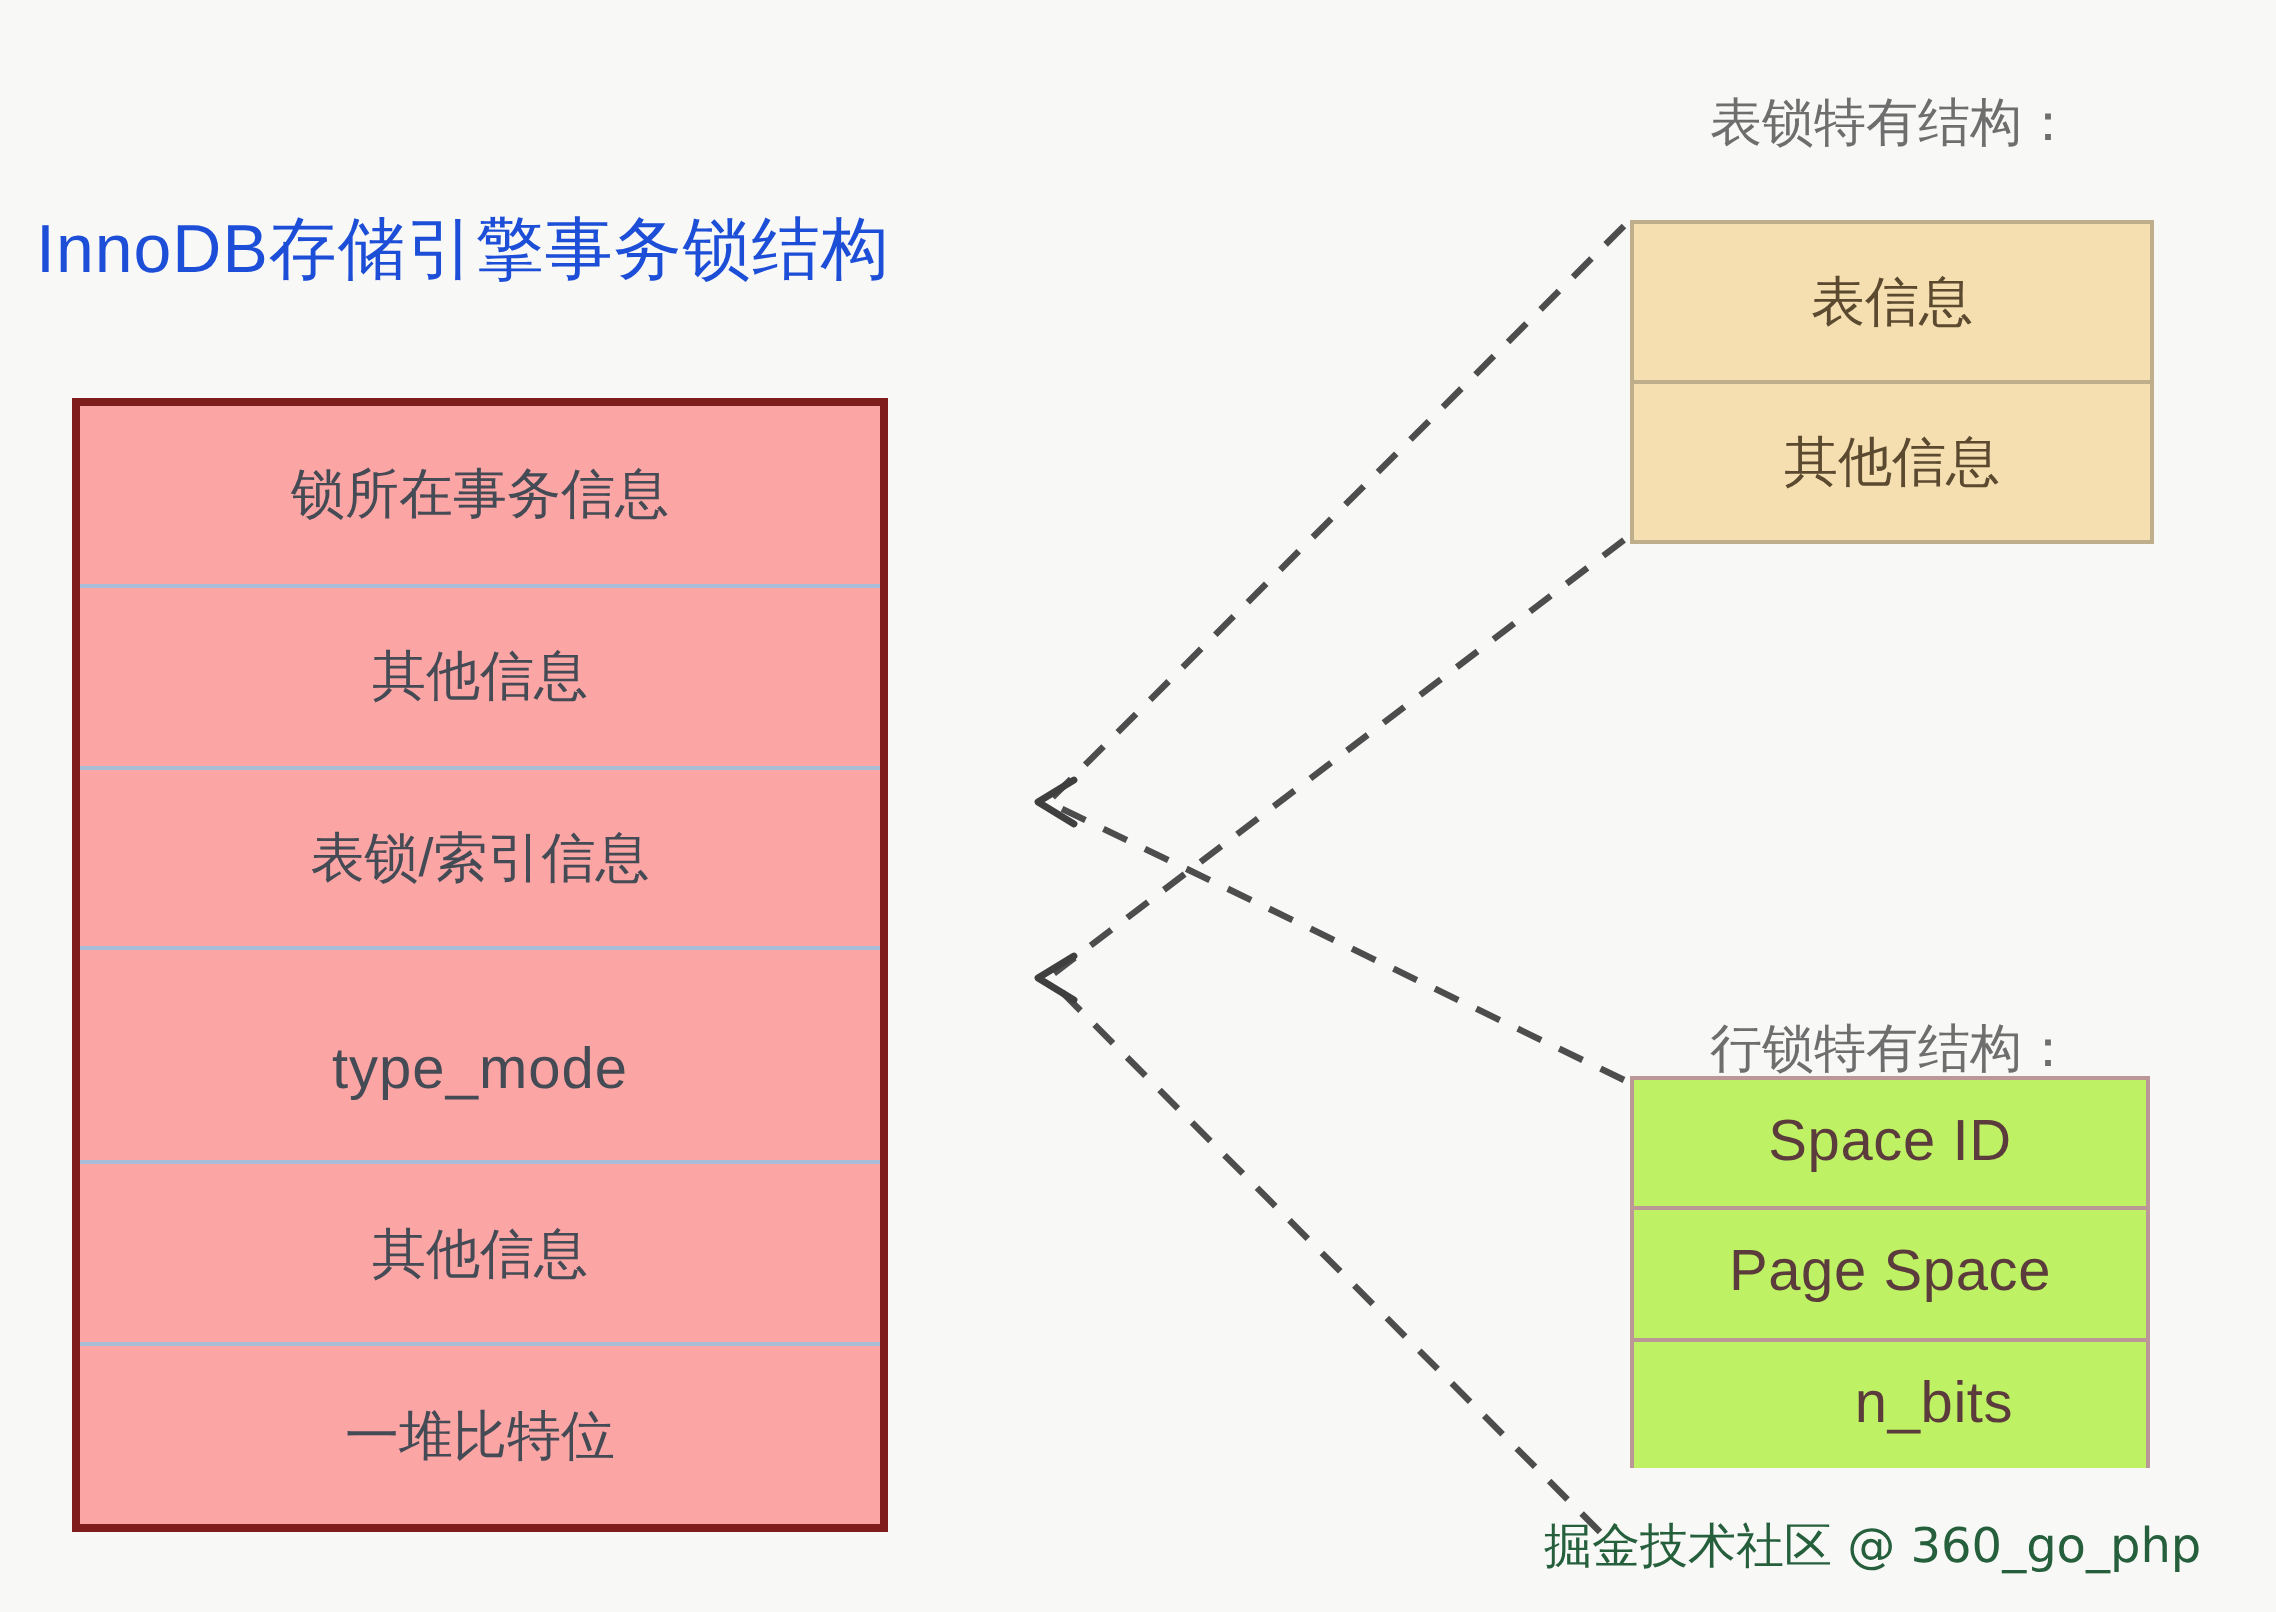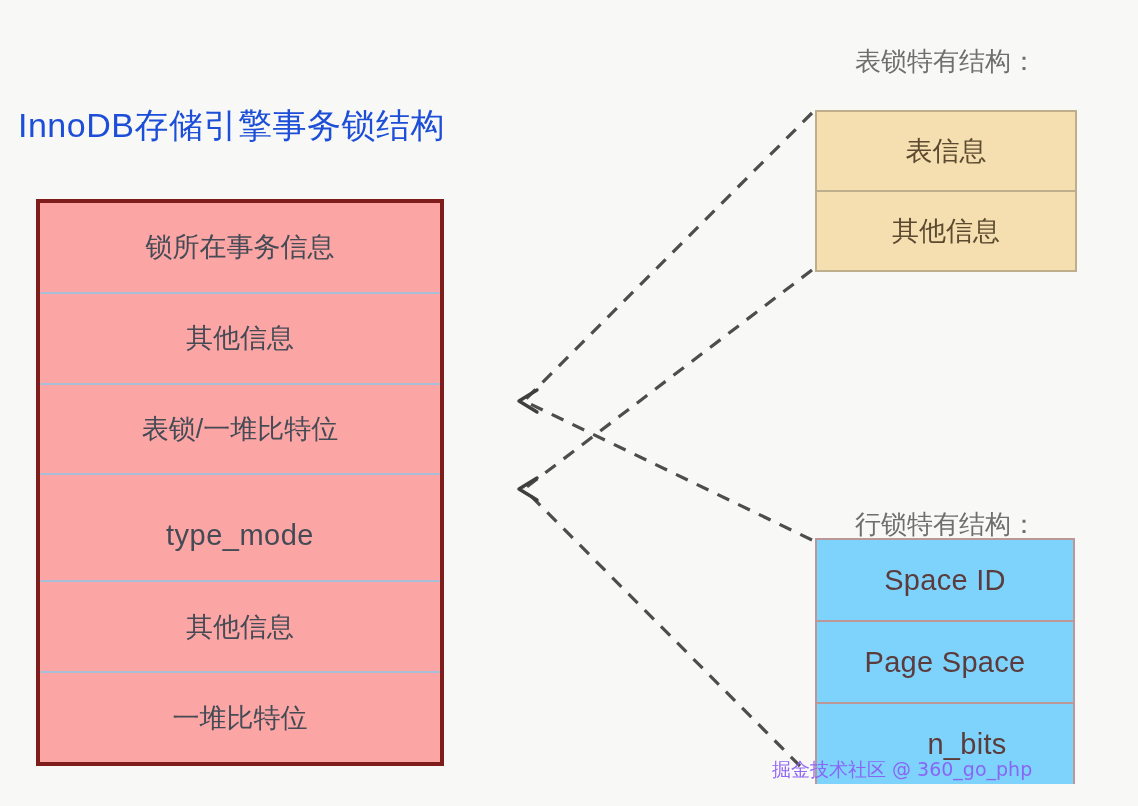--- a/index.html
+++ b/index.html
@@ -104,22 +104,22 @@
     font-size: 27px;
     color: #5b4a30;
   }
   #table-lock-box .struct-row:last-child { border-bottom: none; }
 
   
   #row-lock-box {
     left: 815px;
     top: 538px;
     width: 260px;
-    height: 246px;
-    background: #7dd3fc;
+    height: 196px;
+    background: #bef264;
     border: 2px solid #bb9797;
     border-bottom: none;
   }
   #row-lock-box .struct-row {
     flex: 1 1 0;
     border-bottom: 2px solid #bb9797;
     font-size: 29px;
     color: #5b3b3b;
     letter-spacing: 0.3px;
   }
@@ -133,22 +133,22 @@
     width: 1138px;
     height: 806px;
     pointer-events: none;
   }
 
   
   #watermark {
     position: absolute;
     left: 772px;
     top: 757px;
-    font-size: 19px;
-    color: #8b5cf6;
+    font-size: 24px;
+    color: #14532d;
     white-space: nowrap;
     font-family: "DejaVu Sans", sans-serif;
     opacity: 0.92;
   }
 </style>
 </head>
 <body>
 
 <div id="canvas">
 
@@ -164,21 +164,21 @@
 
     <path d="M 800 766 L 524 489" fill="none" stroke="#4d4d4d" stroke-width="3.2" stroke-dasharray="13 10" stroke-linecap="butt"></path>
 
     <path d="M 537 390 L 519 401 L 537 412" fill="none" stroke="#3f3f3f" stroke-width="3.4" stroke-linecap="round" stroke-linejoin="round"></path>
     <path d="M 537 478 L 519 489 L 537 500" fill="none" stroke="#3f3f3f" stroke-width="3.4" stroke-linecap="round" stroke-linejoin="round"></path>
   </svg>
 
   <div class="struct-box" id="lock-struct-box">
     <div class="struct-row">锁所在事务信息</div>
     <div class="struct-row">其他信息</div>
-    <div class="struct-row">表锁/一堆比特位</div>
+    <div class="struct-row">表锁/索引信息</div>
     <div class="struct-row latin">type_mode</div>
     <div class="struct-row">其他信息</div>
     <div class="struct-row">一堆比特位</div>
   </div>
 
   <div class="side-caption" id="table-lock-caption">表锁特有结构：</div>
 
   <div class="struct-box" id="table-lock-box">
     <div class="struct-row">表信息</div>
     <div class="struct-row">其他信息</div>

